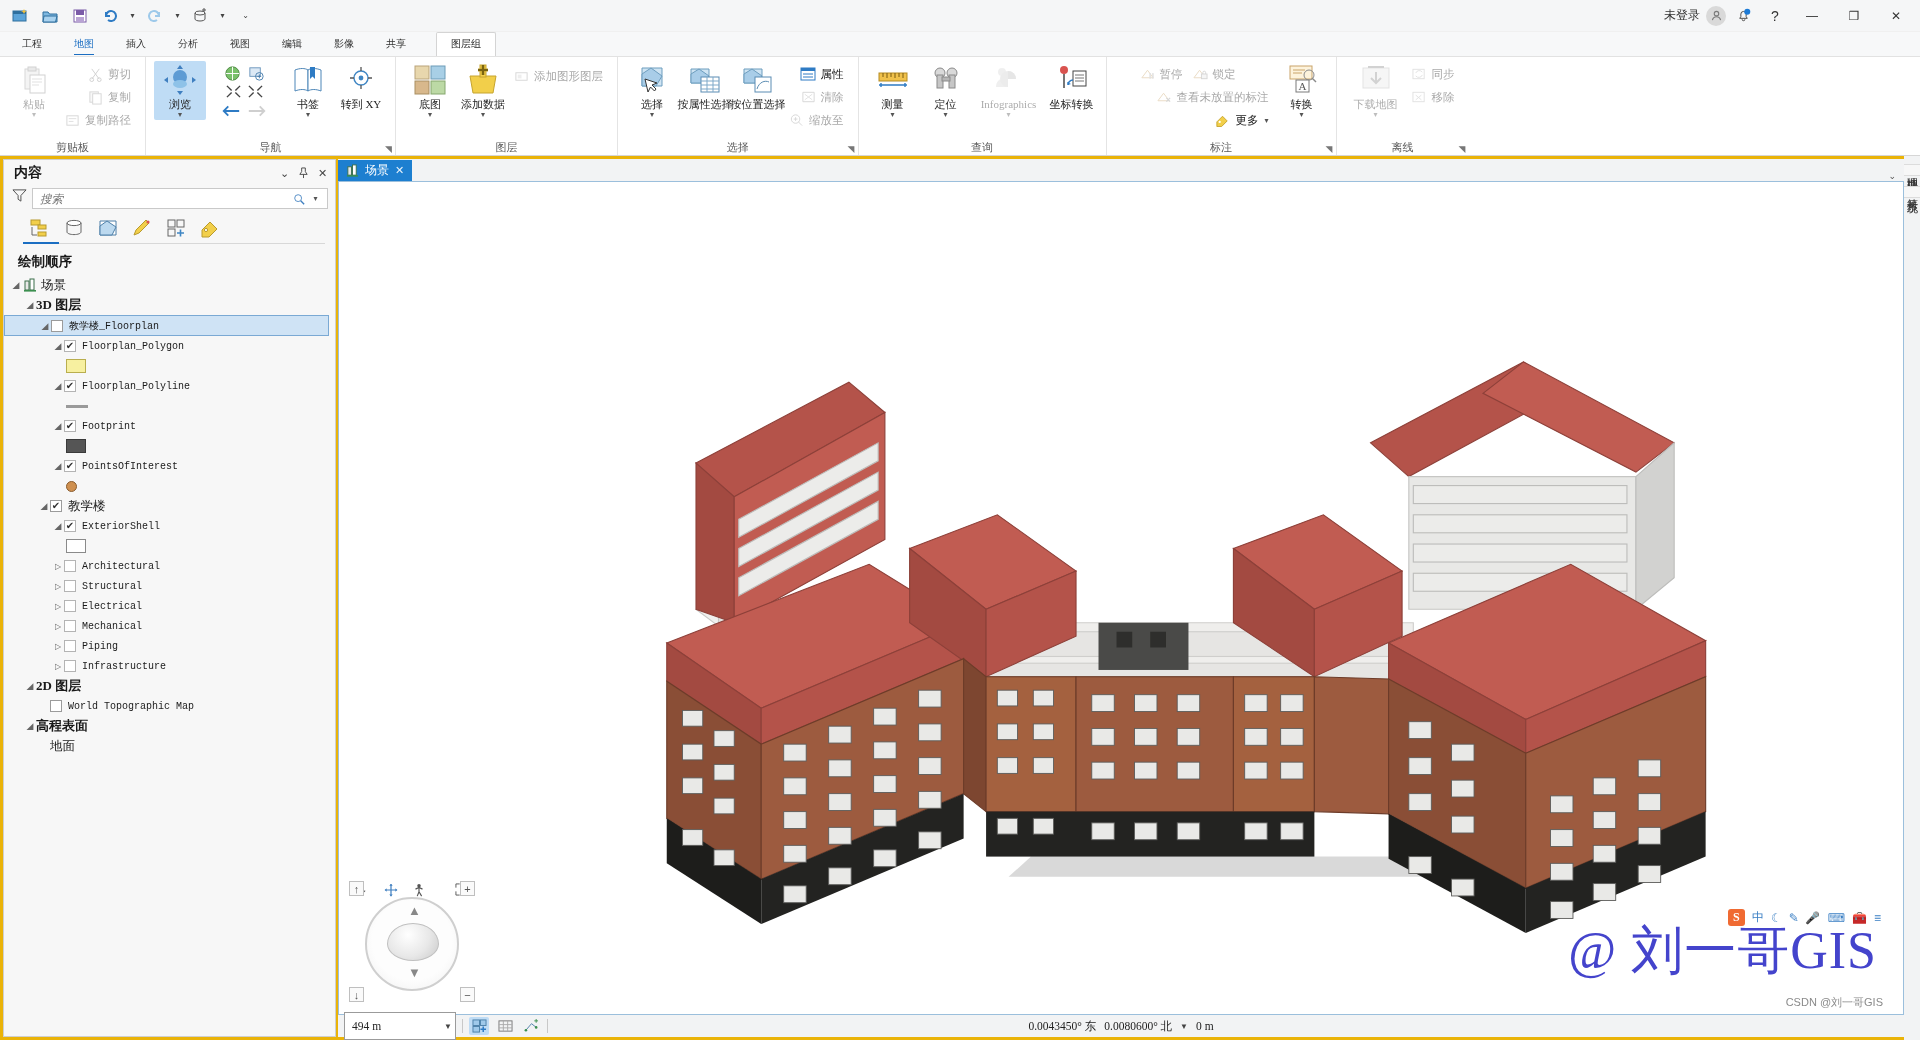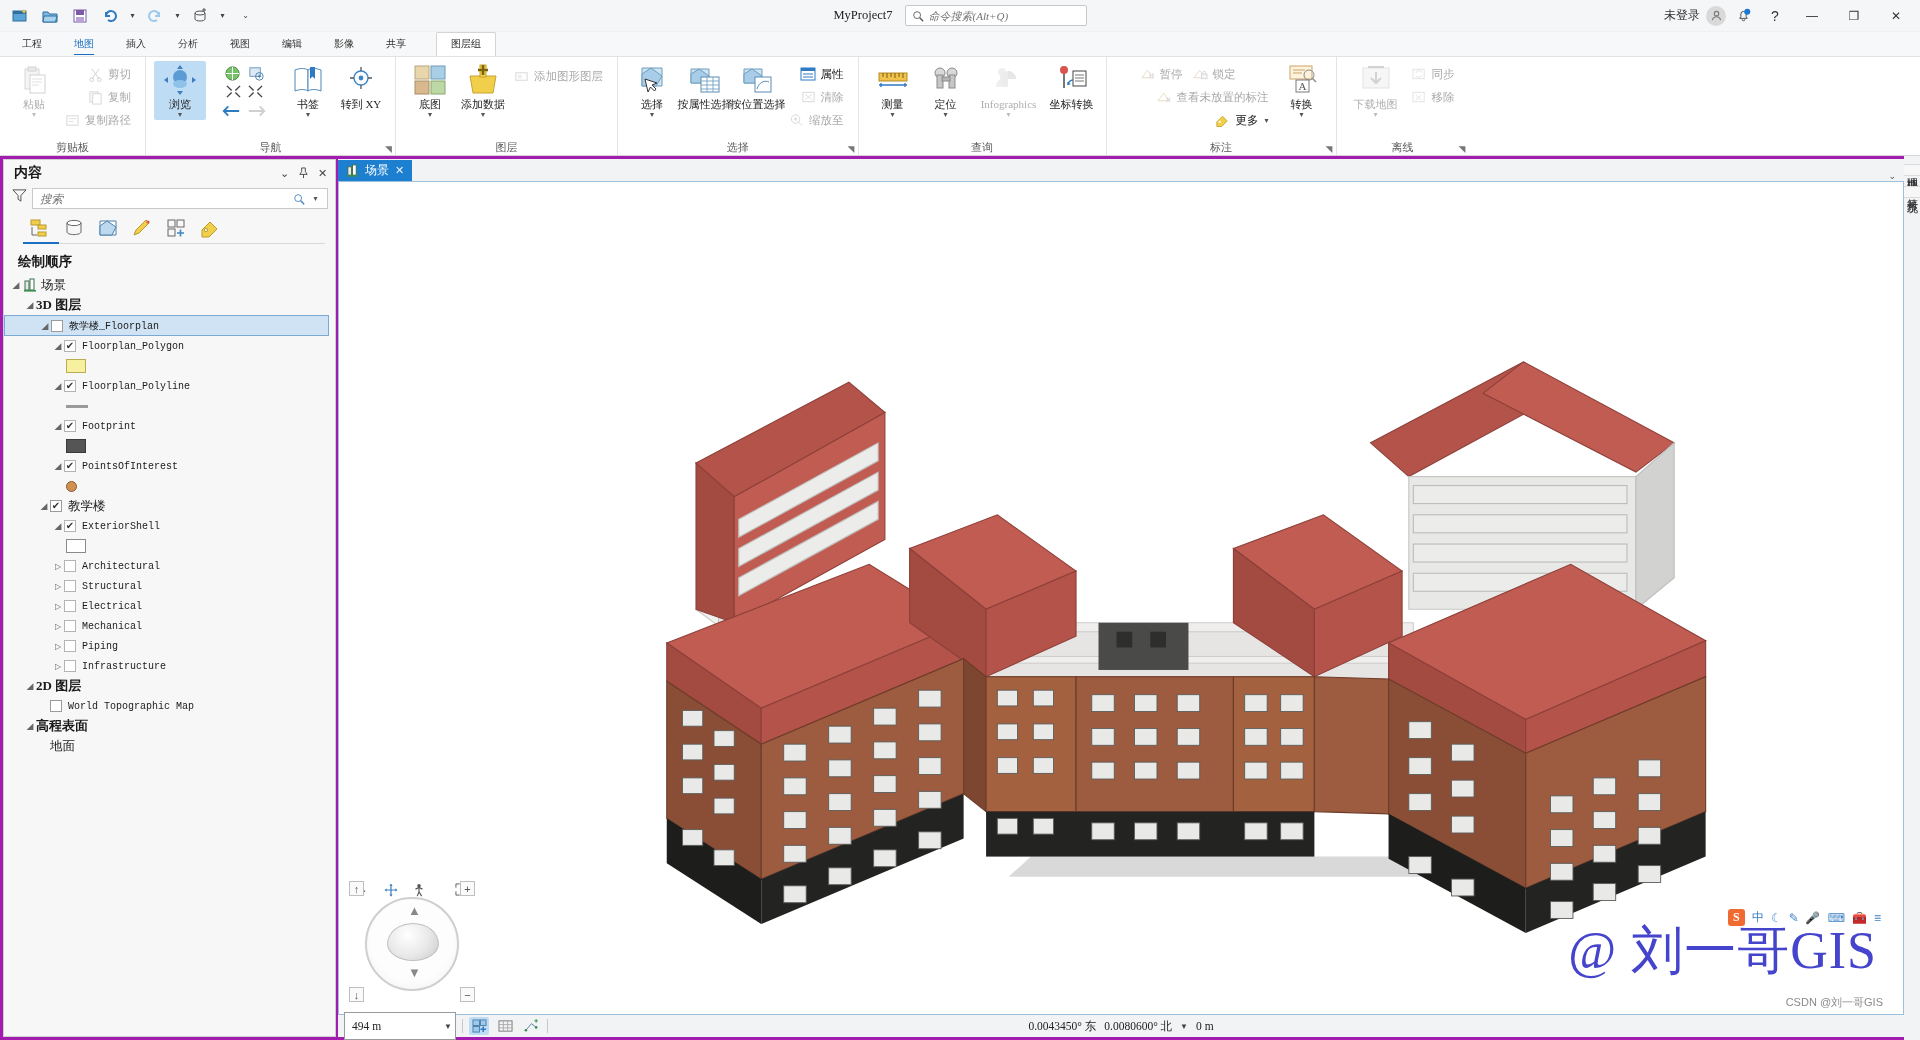--- a/index.html
+++ b/index.html
@@ -89,21 +89,21 @@
   .small-btn {
     display:flex; align-items:center; gap:4px; padding:2px 6px 2px 3px; border-radius:2px; cursor:pointer;
     height:22px;
     justify-content:flex-end;
   }
   .small-btn.disabled { opacity:.4; cursor:default; }
   .small-lbl { font-size:11.5px; color:#222; font-family:"Liberation Serif", serif; white-space:nowrap; }
   .sm-ico { width:17px;height:17px;display:flex;align-items:center;justify-content:center; }
 
   
-  .main { flex:1; display:flex; min-height:0; background:#a21caf; }
+  .main { flex:1; display:flex; min-height:0; background:#eab308; }
 
   
   .pane {
     width:333px; background:#f7f7f7; border:1px solid #cfcfcf; margin:3px 0 3px 3px;
     display:flex; flex-direction:column; min-height:0;
   }
   .pane-hdr { height:26px; display:flex; align-items:center; padding:0 4px 0 10px; }
   .pane-title { font-size:14px; color:#1a1a1a; font-weight:bold; font-family:"Liberation Serif", serif; }
   .pane-hdr-btns { margin-left:auto; display:flex; align-items:center; gap:2px; }
   .pane-hdr-btn { width:17px;height:18px;display:flex;align-items:center;justify-content:center;cursor:pointer;color:#444;font-size:11px; }
@@ -269,32 +269,20 @@
         <svg width="18" height="18" viewBox="0 0 18 18">
             <ellipse cx="9" cy="6" rx="5" ry="2" fill="none" stroke="#555"></ellipse>
             <path d="M4 6v6c0 1.1 2.2 2 5 2s5-.9 5-2V6" fill="none" stroke="#555"></path>
             <path d="M11 3h4M13 1v4" stroke="#555"></path>
           </svg>
       </div>
       <div class="qat-caret">▾</div>
       <div class="qat-caret" style="margin-left:8px;">⌄</div>
     </div>
 
-    <div class="title-center">
-      <div class="proj-title">MyProject7</div>
-      <div class="cmd-search">
-        <span>
-          <svg width="12" height="12" viewBox="0 0 14 14">
-              <circle cx="6" cy="6" r="4" fill="none" stroke="#555"></circle>
-              <path d="M9 9l4 4" stroke="#555" stroke-width="1.6"></path>
-            </svg>
-        </span>
-        <input readonly="" placeholder="命令搜索(Alt+Q)" style="">
-      </div>
-    </div>
 
     <div class="title-right">
       <span class="signin">未登录</span>
       <span class="avatar">
         <svg width="13" height="13" viewBox="0 0 14 14">
             <circle cx="7" cy="5" r="2.4" fill="none" stroke="#7a7a7a" stroke-width="1.2"></circle>
             <path d="M2.6 12c.6-2.6 2.4-3.6 4.4-3.6S10.8 9.4 11.4 12" fill="none" stroke="#7a7a7a" stroke-width="1.2"></path>
           </svg>
       </span>
       <span class="icon-btn">

